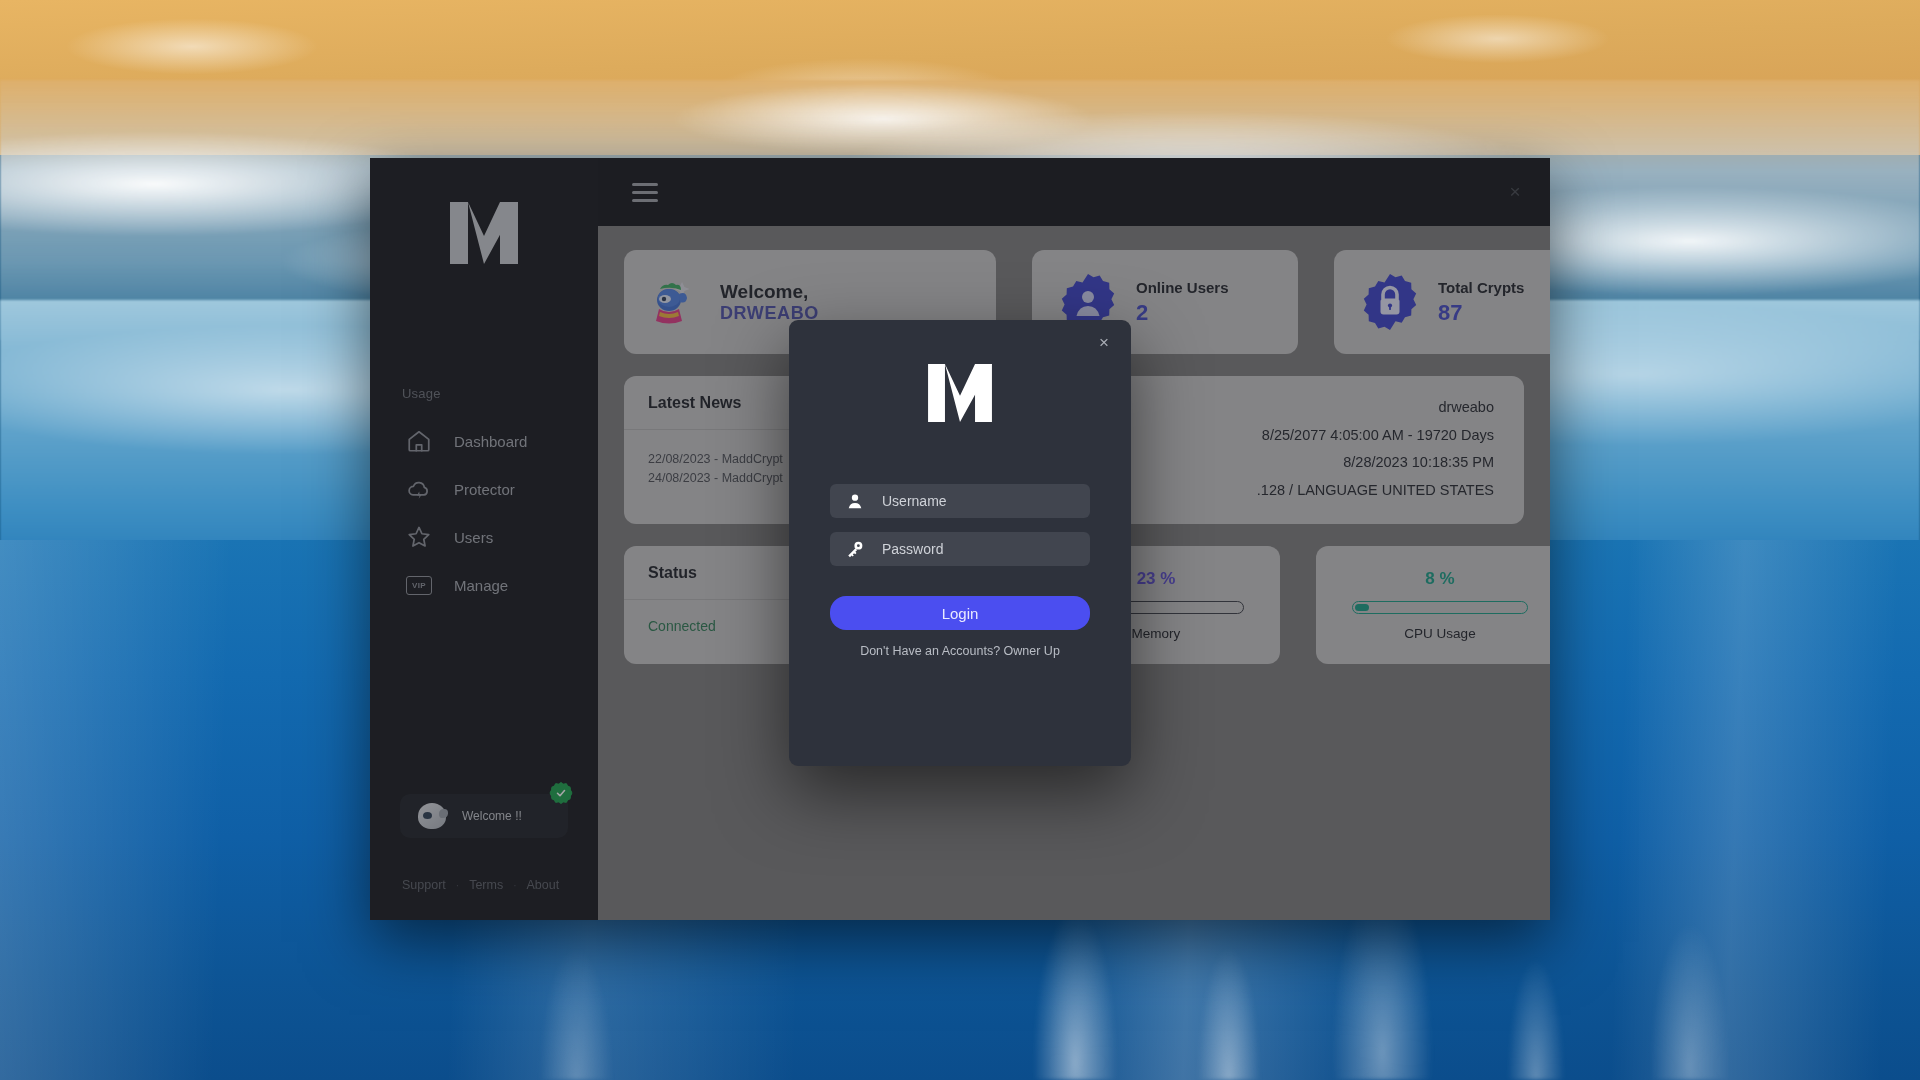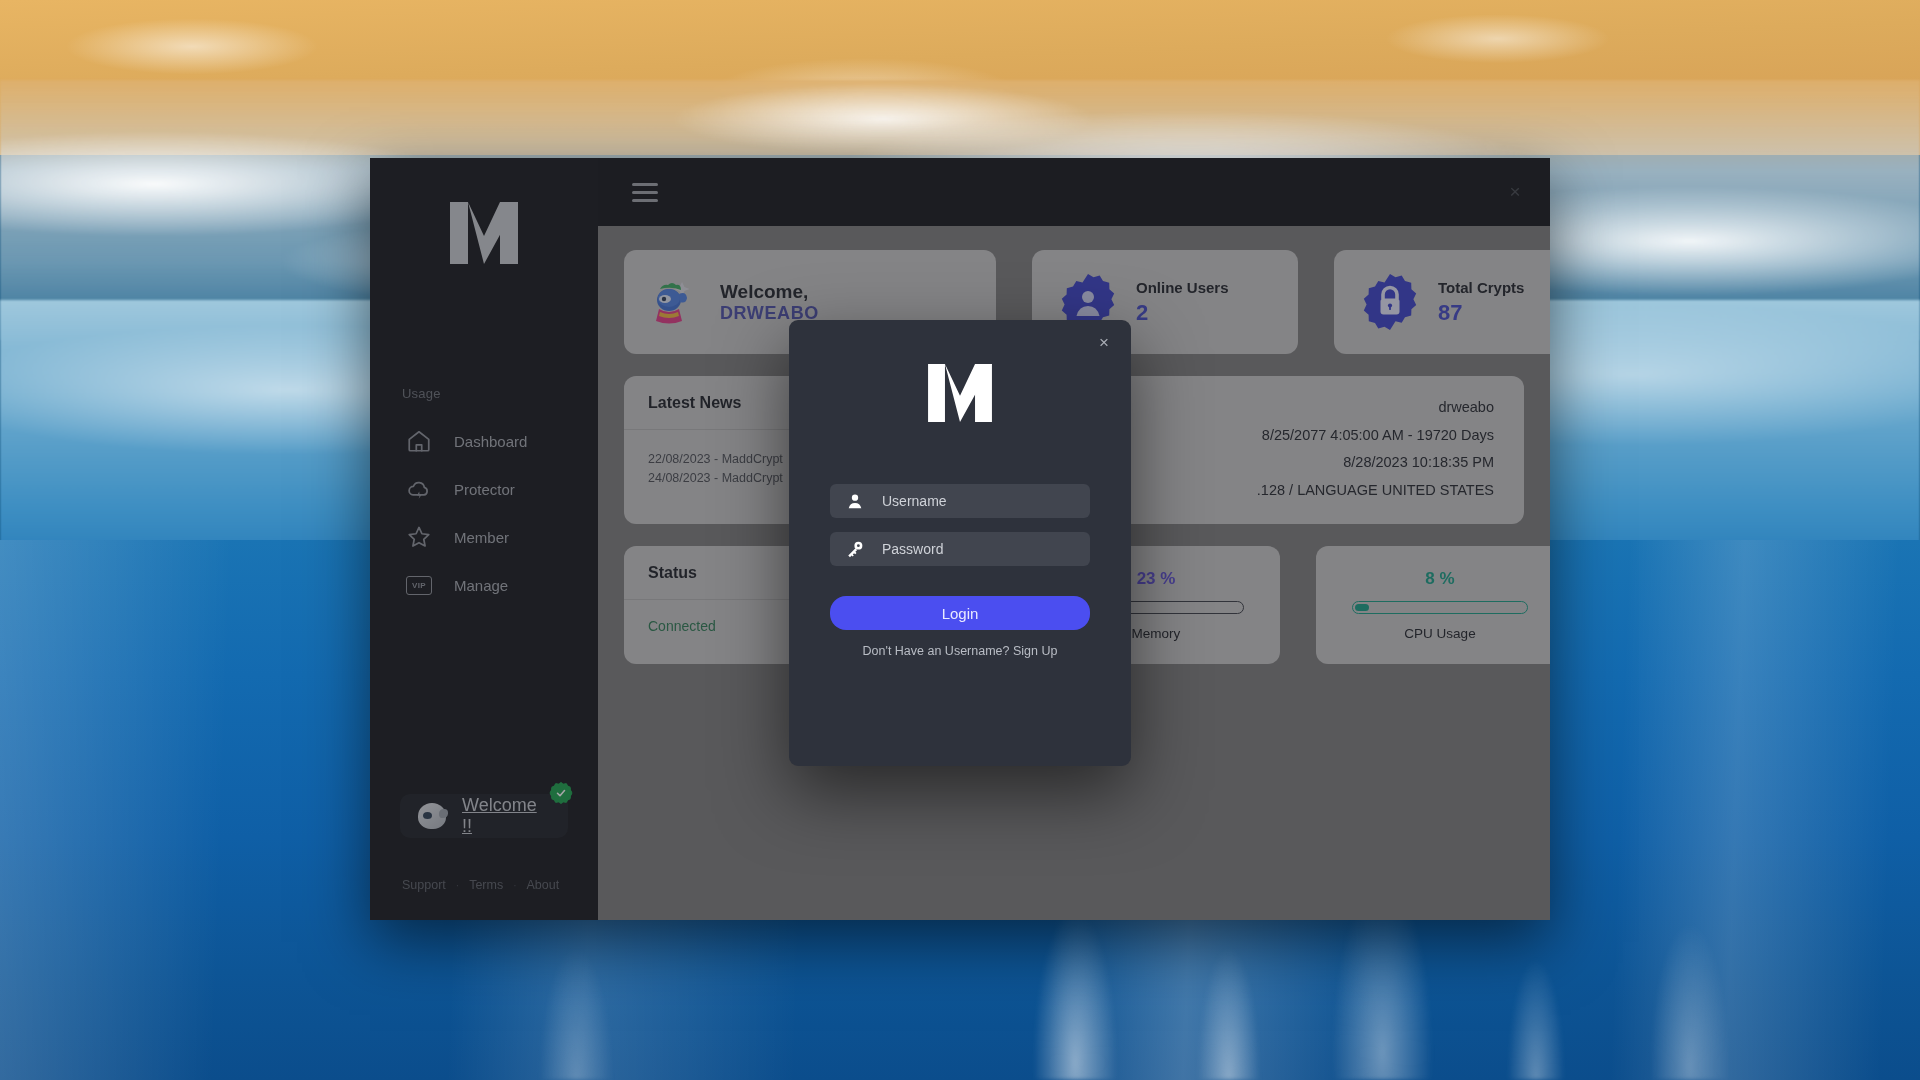--- a/index.html
+++ b/index.html
@@ -101,21 +101,21 @@
     position:relative; flex:0 0 28px;
   }
   .pill-avatar::before {
     content:''; position:absolute; left:5px; top:9px; width:9px; height:7px;
     background:#2a3d52; border-radius:50%;
   }
   .pill-avatar::after {
     content:''; position:absolute; right:-2px; top:6px; width:9px; height:9px;
     background:#9aa1aa; border-radius:50% 40% 50% 40%;
   }
-  .pill-text { color:#c3c7cd; font-size:18px;text-decoration:underline; }
+  .pill-text { color:#c3c7cd; font-size:12px; }
   #verified-badge {
     position:absolute; right:-4px; top:-12px; width:22px; height:22px;
     background:#19a04a; border-radius:50%;
     display:flex; align-items:center; justify-content:center;
     box-shadow:0 0 9px rgba(25,190,90,.75);
     clip-path: polygon(50% 0%,61% 8%,75% 5%,82% 17%,95% 22%,95% 36%,104% 50%,95% 64%,95% 78%,82% 83%,75% 95%,61% 92%,50% 100%,39% 92%,25% 95%,18% 83%,5% 78%,5% 64%,-4% 50%,5% 36%,5% 22%,18% 17%,25% 5%,39% 8%);
   }
   #verified-badge svg { width:12px; height:12px; }
   #sidebar-footer {
     display:flex; gap:10px; align-items:center;
@@ -269,21 +269,21 @@
         </span>
         <span class="nav-txt">Protector</span>
       </div>
 
       <div class="nav-item">
         <span class="nav-ico">
           <svg viewBox="0 0 24 24" fill="none" stroke="currentColor" stroke-width="1.6" stroke-linejoin="round">
             <path d="M12 3.2 l2.7 5.8 6.3.8-4.6 4.3 1.2 6.2-5.6-3.1-5.6 3.1 1.2-6.2L3 9.8l6.3-.8z"></path>
           </svg>
         </span>
-        <span class="nav-txt">Member</span>
+        <span class="nav-txt">Users</span>
       </div>
 
       <div class="nav-item">
         <span class="nav-ico">
           <span class="vip-box">VIP</span>
         </span>
         <span class="nav-txt">Manage</span>
       </div>
 
     </nav>
@@ -460,14 +460,14 @@
         <circle cx="16.5" cy="7.5" r="5.3"></circle>
         <circle cx="16.5" cy="7.5" r="1.9" fill="#41454f"></circle>
         <path d="M12.6 11.1 L3 20.7 l2.3 2.3 2.2-2.2 1.3 1.3 1.6-1.6 -1.3-1.3 1.6-1.6 1.5 1.5 1.8-1.8 -1.5-1.5 2.2-2.2z"></path>
       </svg>
     </span>
     <input type="password" placeholder="Password" style="">
   </label>
 
   <button id="login-button">Login</button>
 
-  <div id="signup-link">Don't Have an Username? Sign Up</div>
+  <div id="signup-link">Don't Have an Accounts? Owner Up</div>
 </div>
 
 </body></html>

